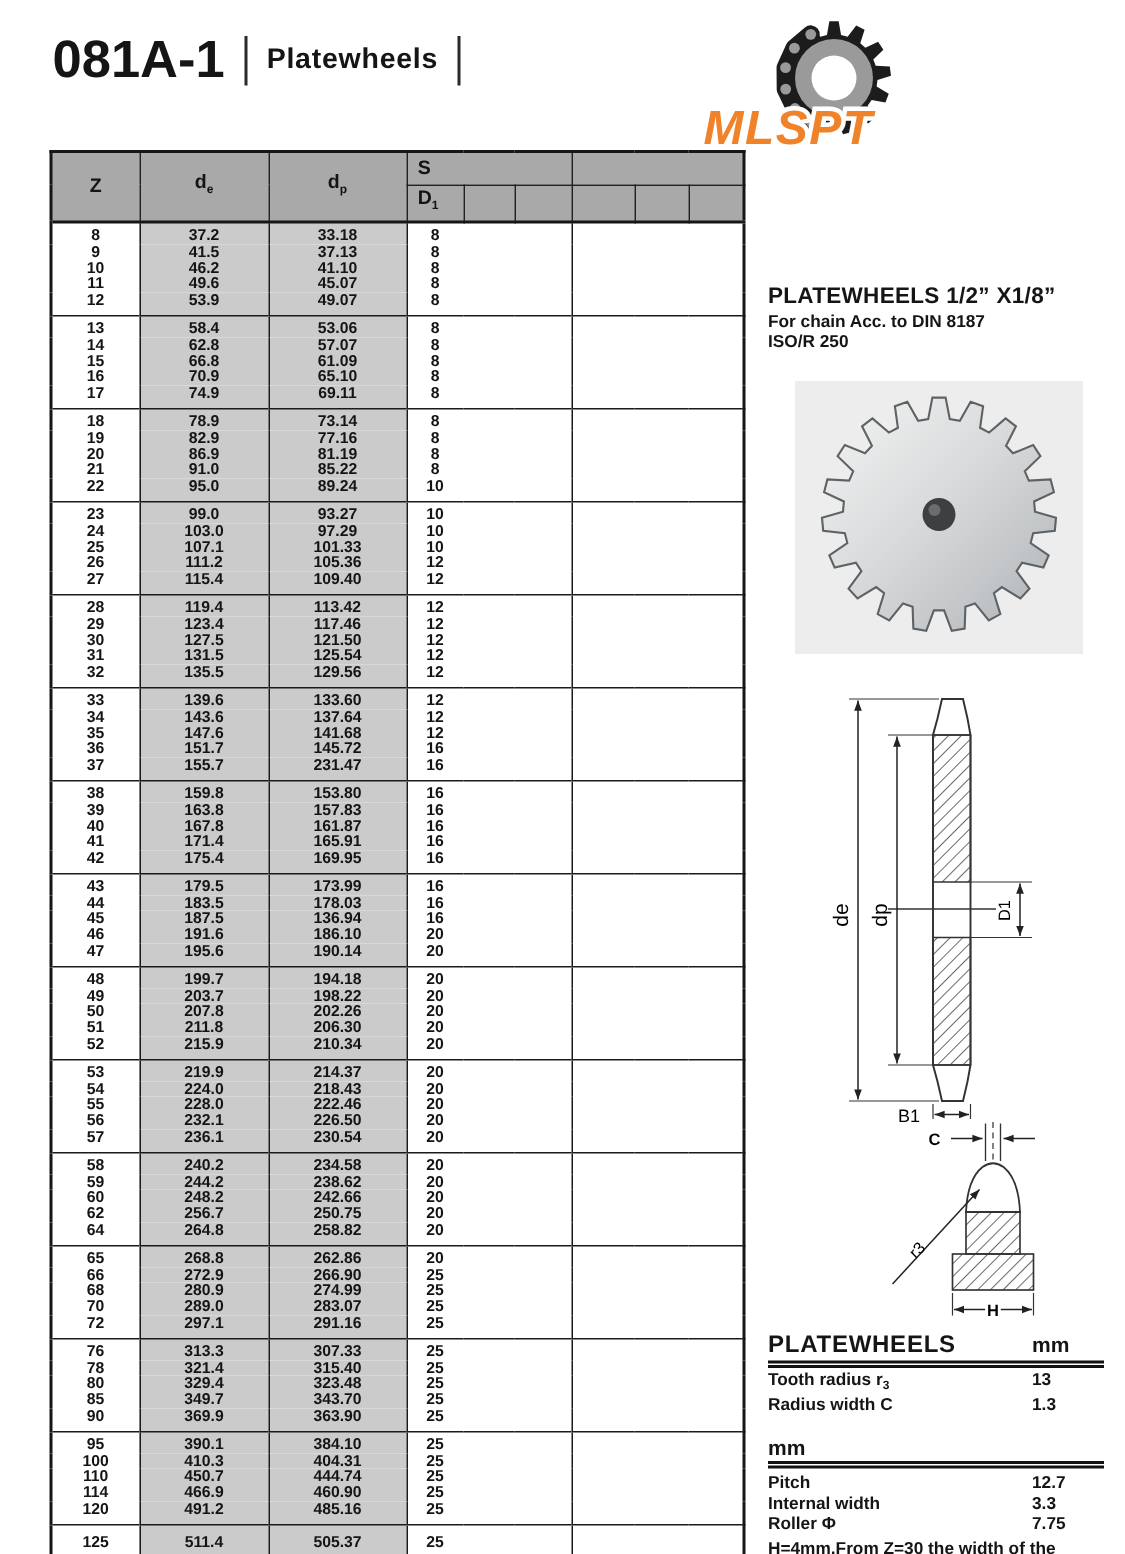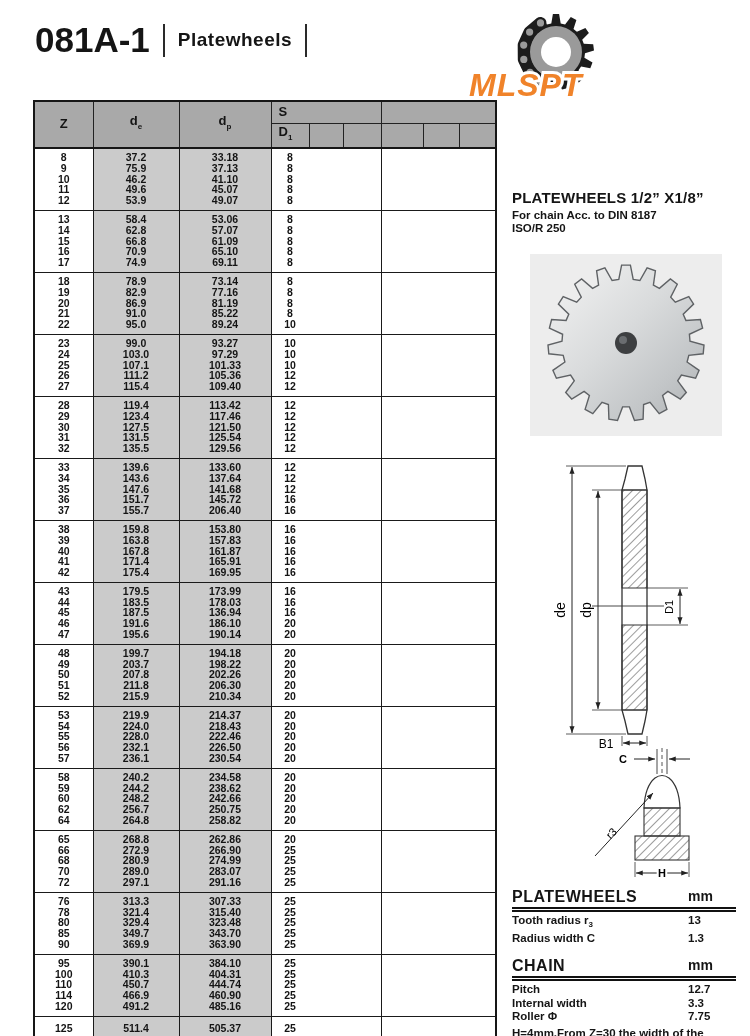--- a/index.html
+++ b/index.html
@@ -117,21 +117,21 @@
     <tbody class="group">
           <tr>
             <td class="z">8</td>
             <td class="de">37.2</td>
             <td class="dp">33.18</td>
             <td class="d1" colspan="3">8</td>
             <td class="blank" colspan="3"></td>
           </tr>
           <tr>
             <td class="z">9</td>
-            <td class="de">75.9</td>
+            <td class="de">41.5</td>
             <td class="dp">37.13</td>
             <td class="d1" colspan="3">8</td>
             <td class="blank" colspan="3"></td>
           </tr>
           <tr>
             <td class="z">10</td>
             <td class="de">46.2</td>
             <td class="dp">41.10</td>
             <td class="d1" colspan="3">8</td>
             <td class="blank" colspan="3"></td>
@@ -324,21 +324,21 @@
           <tr>
             <td class="z">36</td>
             <td class="de">151.7</td>
             <td class="dp">145.72</td>
             <td class="d1" colspan="3">16</td>
             <td class="blank" colspan="3"></td>
           </tr>
           <tr>
             <td class="z">37</td>
             <td class="de">155.7</td>
-            <td class="dp">206.40</td>
+            <td class="dp">231.47</td>
             <td class="d1" colspan="3">16</td>
             <td class="blank" colspan="3"></td>
           </tr>
         </tbody>
         <tbody class="group">
           <tr>
             <td class="z">38</td>
             <td class="de">159.8</td>
             <td class="dp">153.80</td>
             <td class="d1" colspan="3">16</td>
@@ -732,21 +732,20 @@
           <div>Tooth radius r<span class="sub">3</span></div>
           <div>13</div>
         </div>
         <div class="spec-row">
           <div>Radius width C</div>
           <div>1.3</div>
         </div>
       </div>
 
     <div class="p-abs spec-head" style="top:909px;left:0">
-      <div class="t">CHAIN</div>
       <div class="u">mm</div>
     </div>
     <div class="p-abs spec-rows" style="top:935px;left:0" id="chain-rows">
         <div class="spec-row">
           <div>Pitch</div>
           <div>12.7</div>
         </div>
         <div class="spec-row">
           <div>Internal width</div>
           <div>3.3</div>

